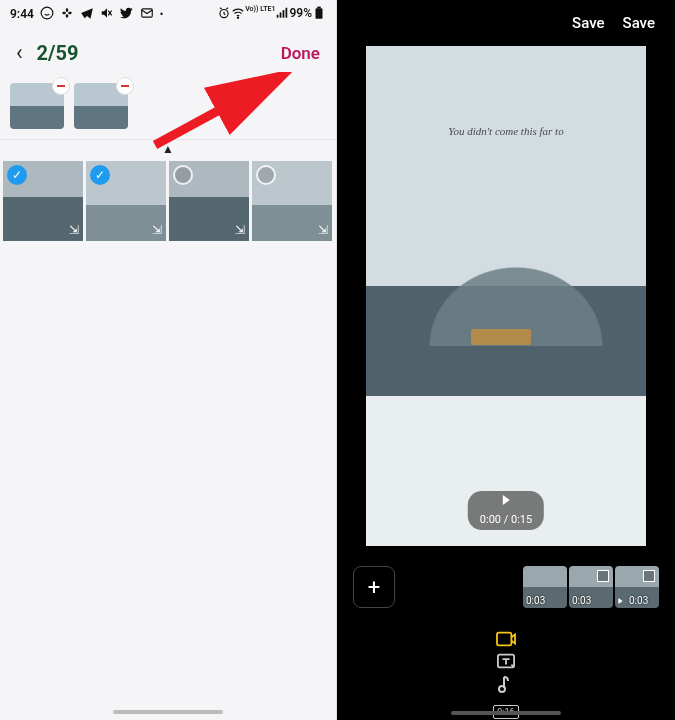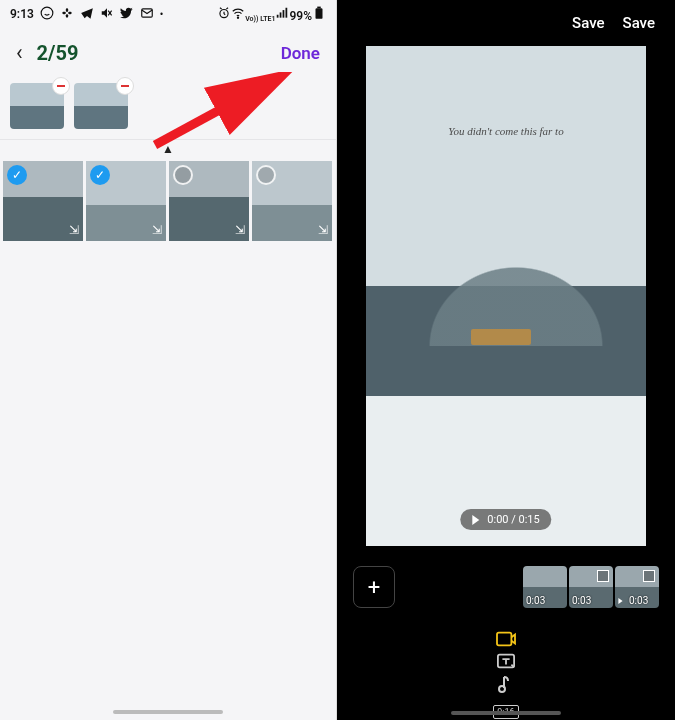--- a/index.html
+++ b/index.html
@@ -23,32 +23,32 @@
     height: 28px;
     display: flex;
     align-items: center;
     justify-content: space-between;
     padding: 0 10px;
     font-size: 12px;
     font-weight: 600;
     color: #111;
   }
   .status-left { display: flex; gap: 6px; align-items: center; }
-  .status-right { display: flex; gap: 0; align-items: flex-end; }
+  .status-right { display: flex; gap: 0; align-items: flex-start; }
   .icon-small { width: 14px; height: 14px; }
   .header {
     display: flex;
     align-items: center;
     justify-content: space-between;
     padding: 12px 16px 18px 16px;
   }
   .header-left { display: flex; align-items: center; gap: 14px; }
   .back-chevron { font-size: 22px; color: #222; }
   .counter { font-size: 20px; font-weight: 700; color: #14532d; }
-  .done { font-size: 17px; font-weight: 600; color: #6d28d9; }
+  .done { font-size: 17px; font-weight: 600; color: #be185d; }
   .selected-row {
     display: flex;
     gap: 10px;
     padding: 0 10px 10px 10px;
   }
   .selected-thumb {
     position: relative;
     width: 54px; height: 46px;
     border-radius: 4px;
     overflow: visible;
@@ -176,20 +176,21 @@
   }
   .playbar {
     position: absolute;
     bottom: 16px; left: 50%;
     transform: translateX(-50%);
     background: rgba(100,100,100,.85);
     border-radius: 14px;
     padding: 4px 12px;
     display: flex; align-items: center; gap: 8px;
     font-size: 11px;
+    flex-direction: column;
   }
   .play-tri {
     width: 0; height: 0;
     border-left: 7px solid #fff;
     border-top: 5px solid transparent;
     border-bottom: 5px solid transparent;
   }
   .timeline-row {
     display: flex;
     align-items: center;
@@ -246,21 +247,21 @@
     border-radius: 3px;
     background: #555;
   }
 </style>
 </head>
 <body>
 
 <div class="left">
   <div class="status-bar">
     <div class="status-left">
-      <span>9:13</span>
+      <span>9:44</span>
       <span>
         <svg class="icon-small" viewBox="0 0 24 24" fill="#111">
             <circle cx="12" cy="12" r="10" fill="none" stroke="#111" stroke-width="2"></circle>
             <path d="M8 14c2 2 6 2 8 0" stroke="#111" stroke-width="2" fill="none"></path>
           </svg>
       </span>
       <span>
         <svg class="icon-small" viewBox="0 0 24 24">
             <rect x="4" y="10" width="6" height="4" rx="2" fill="#111"></rect>
             <rect x="14" y="10" width="6" height="4" rx="2" fill="#111"></rect>

